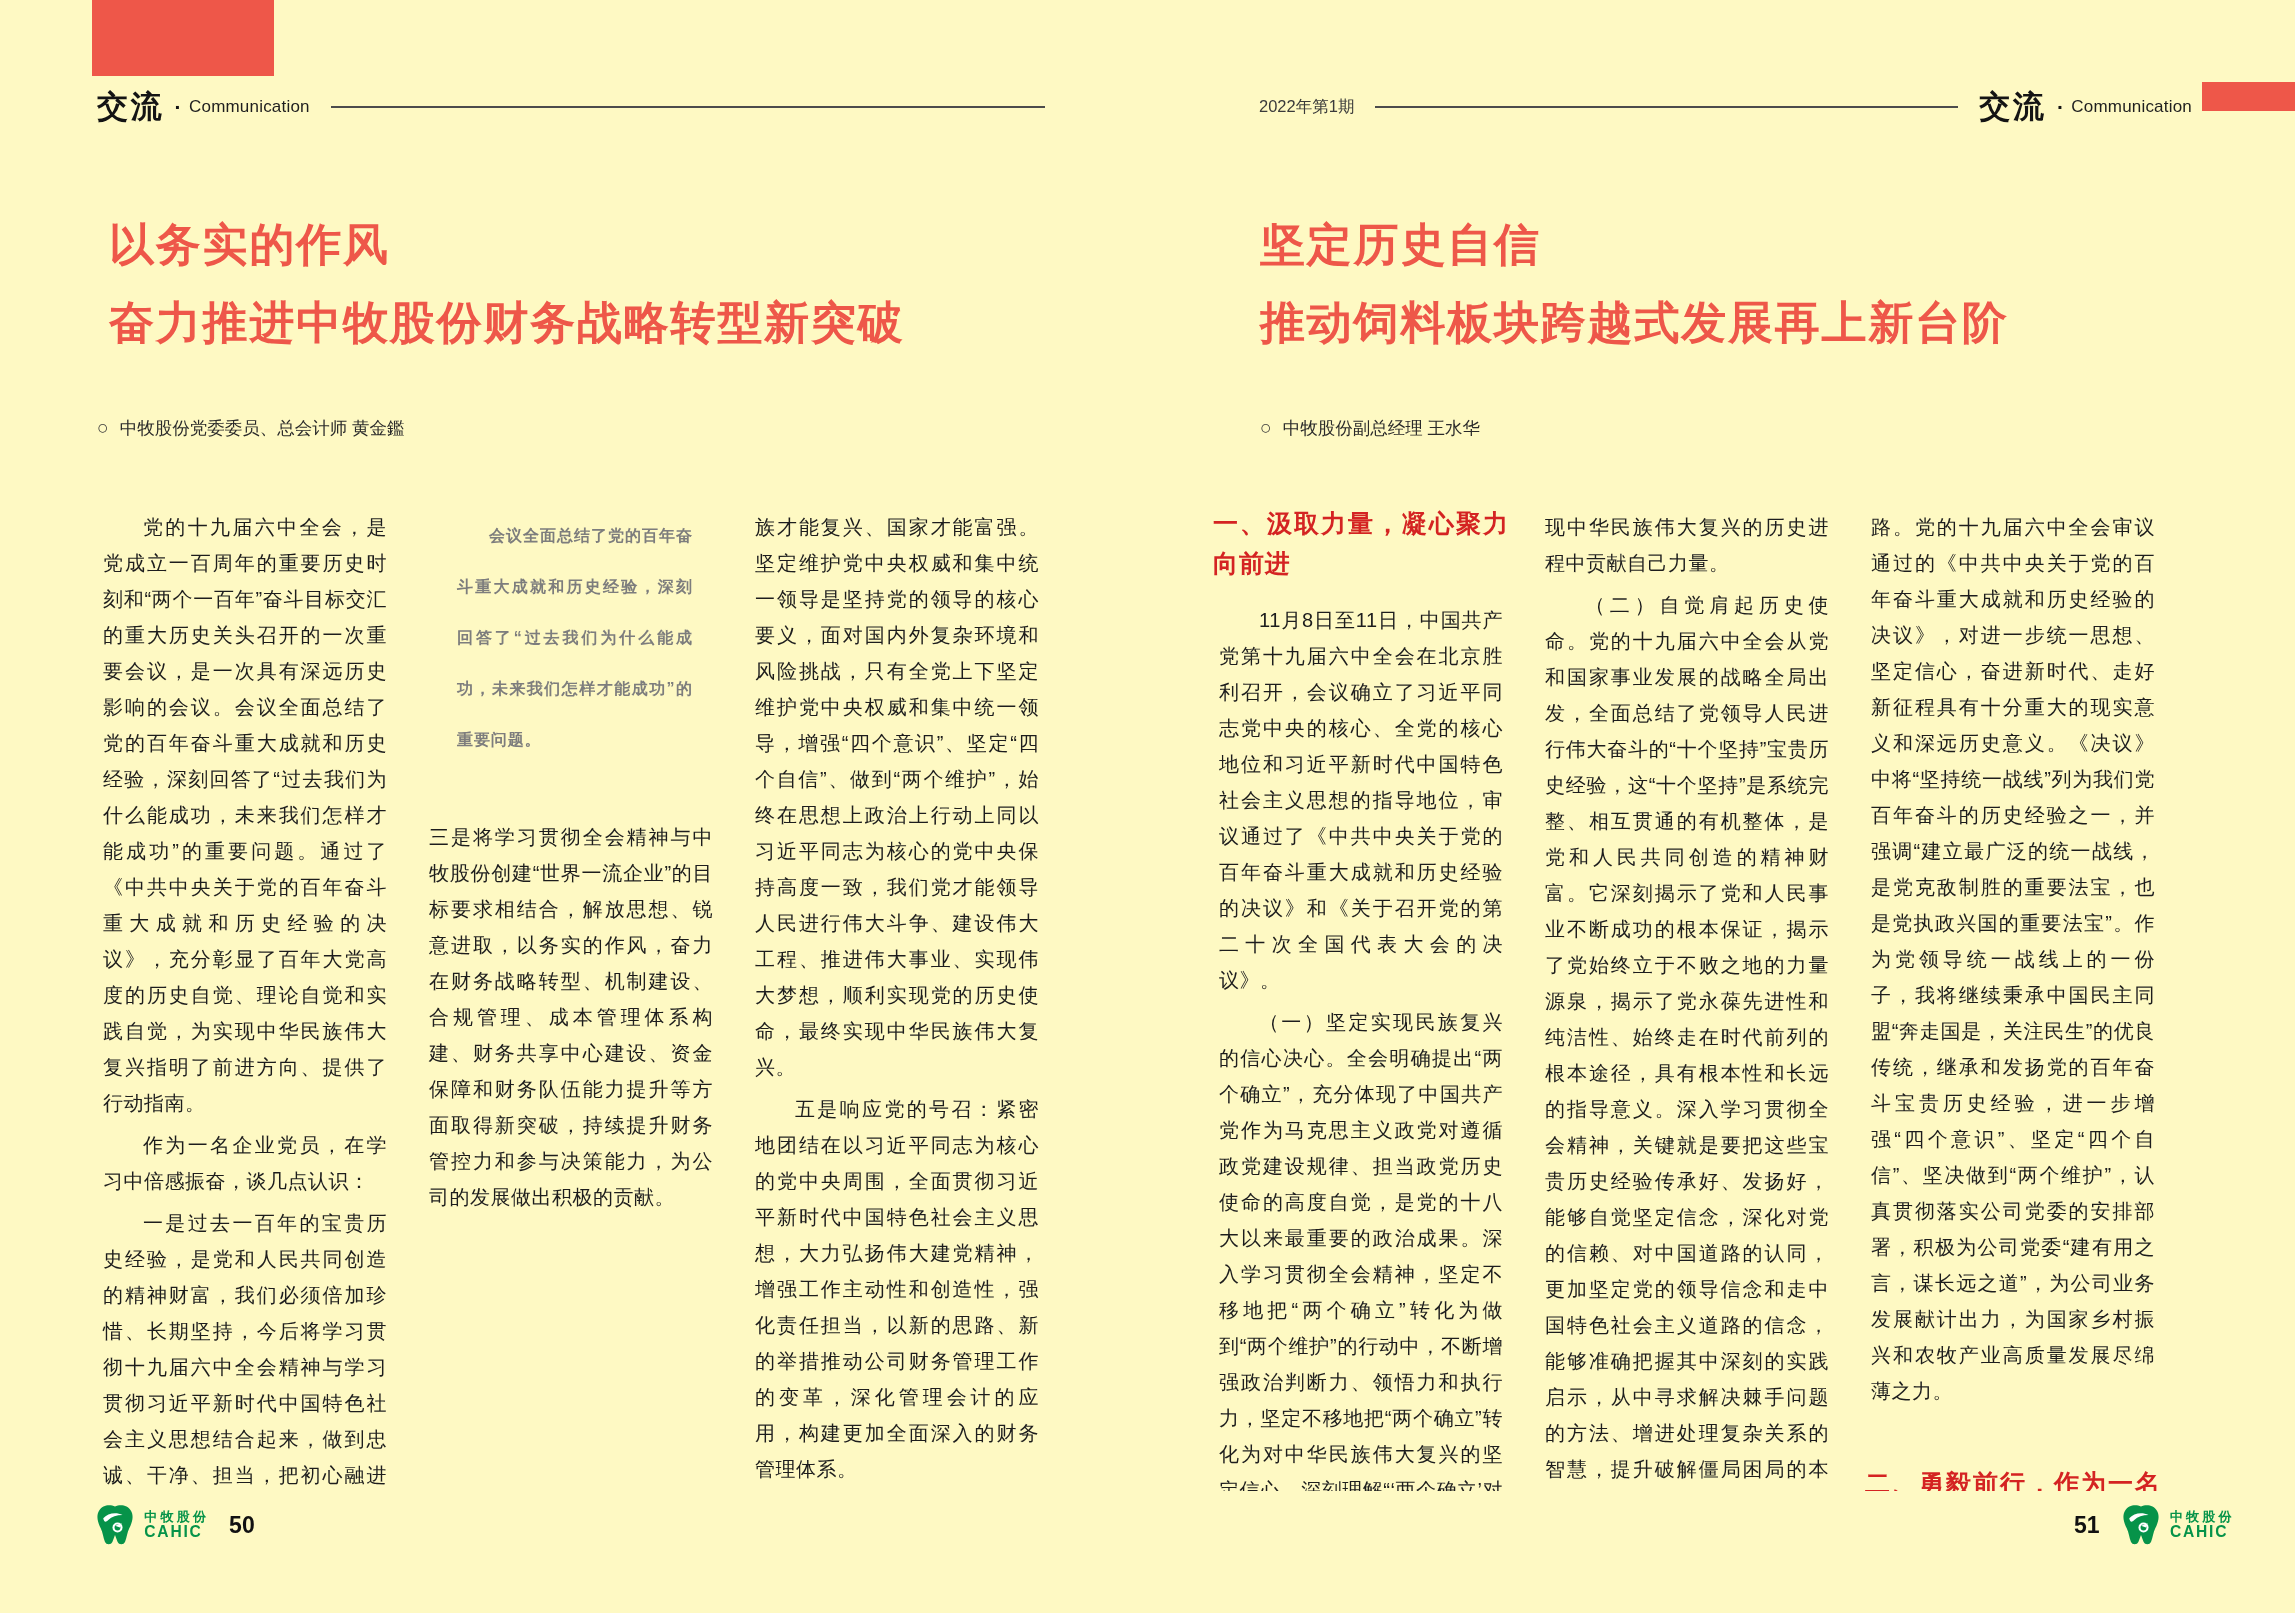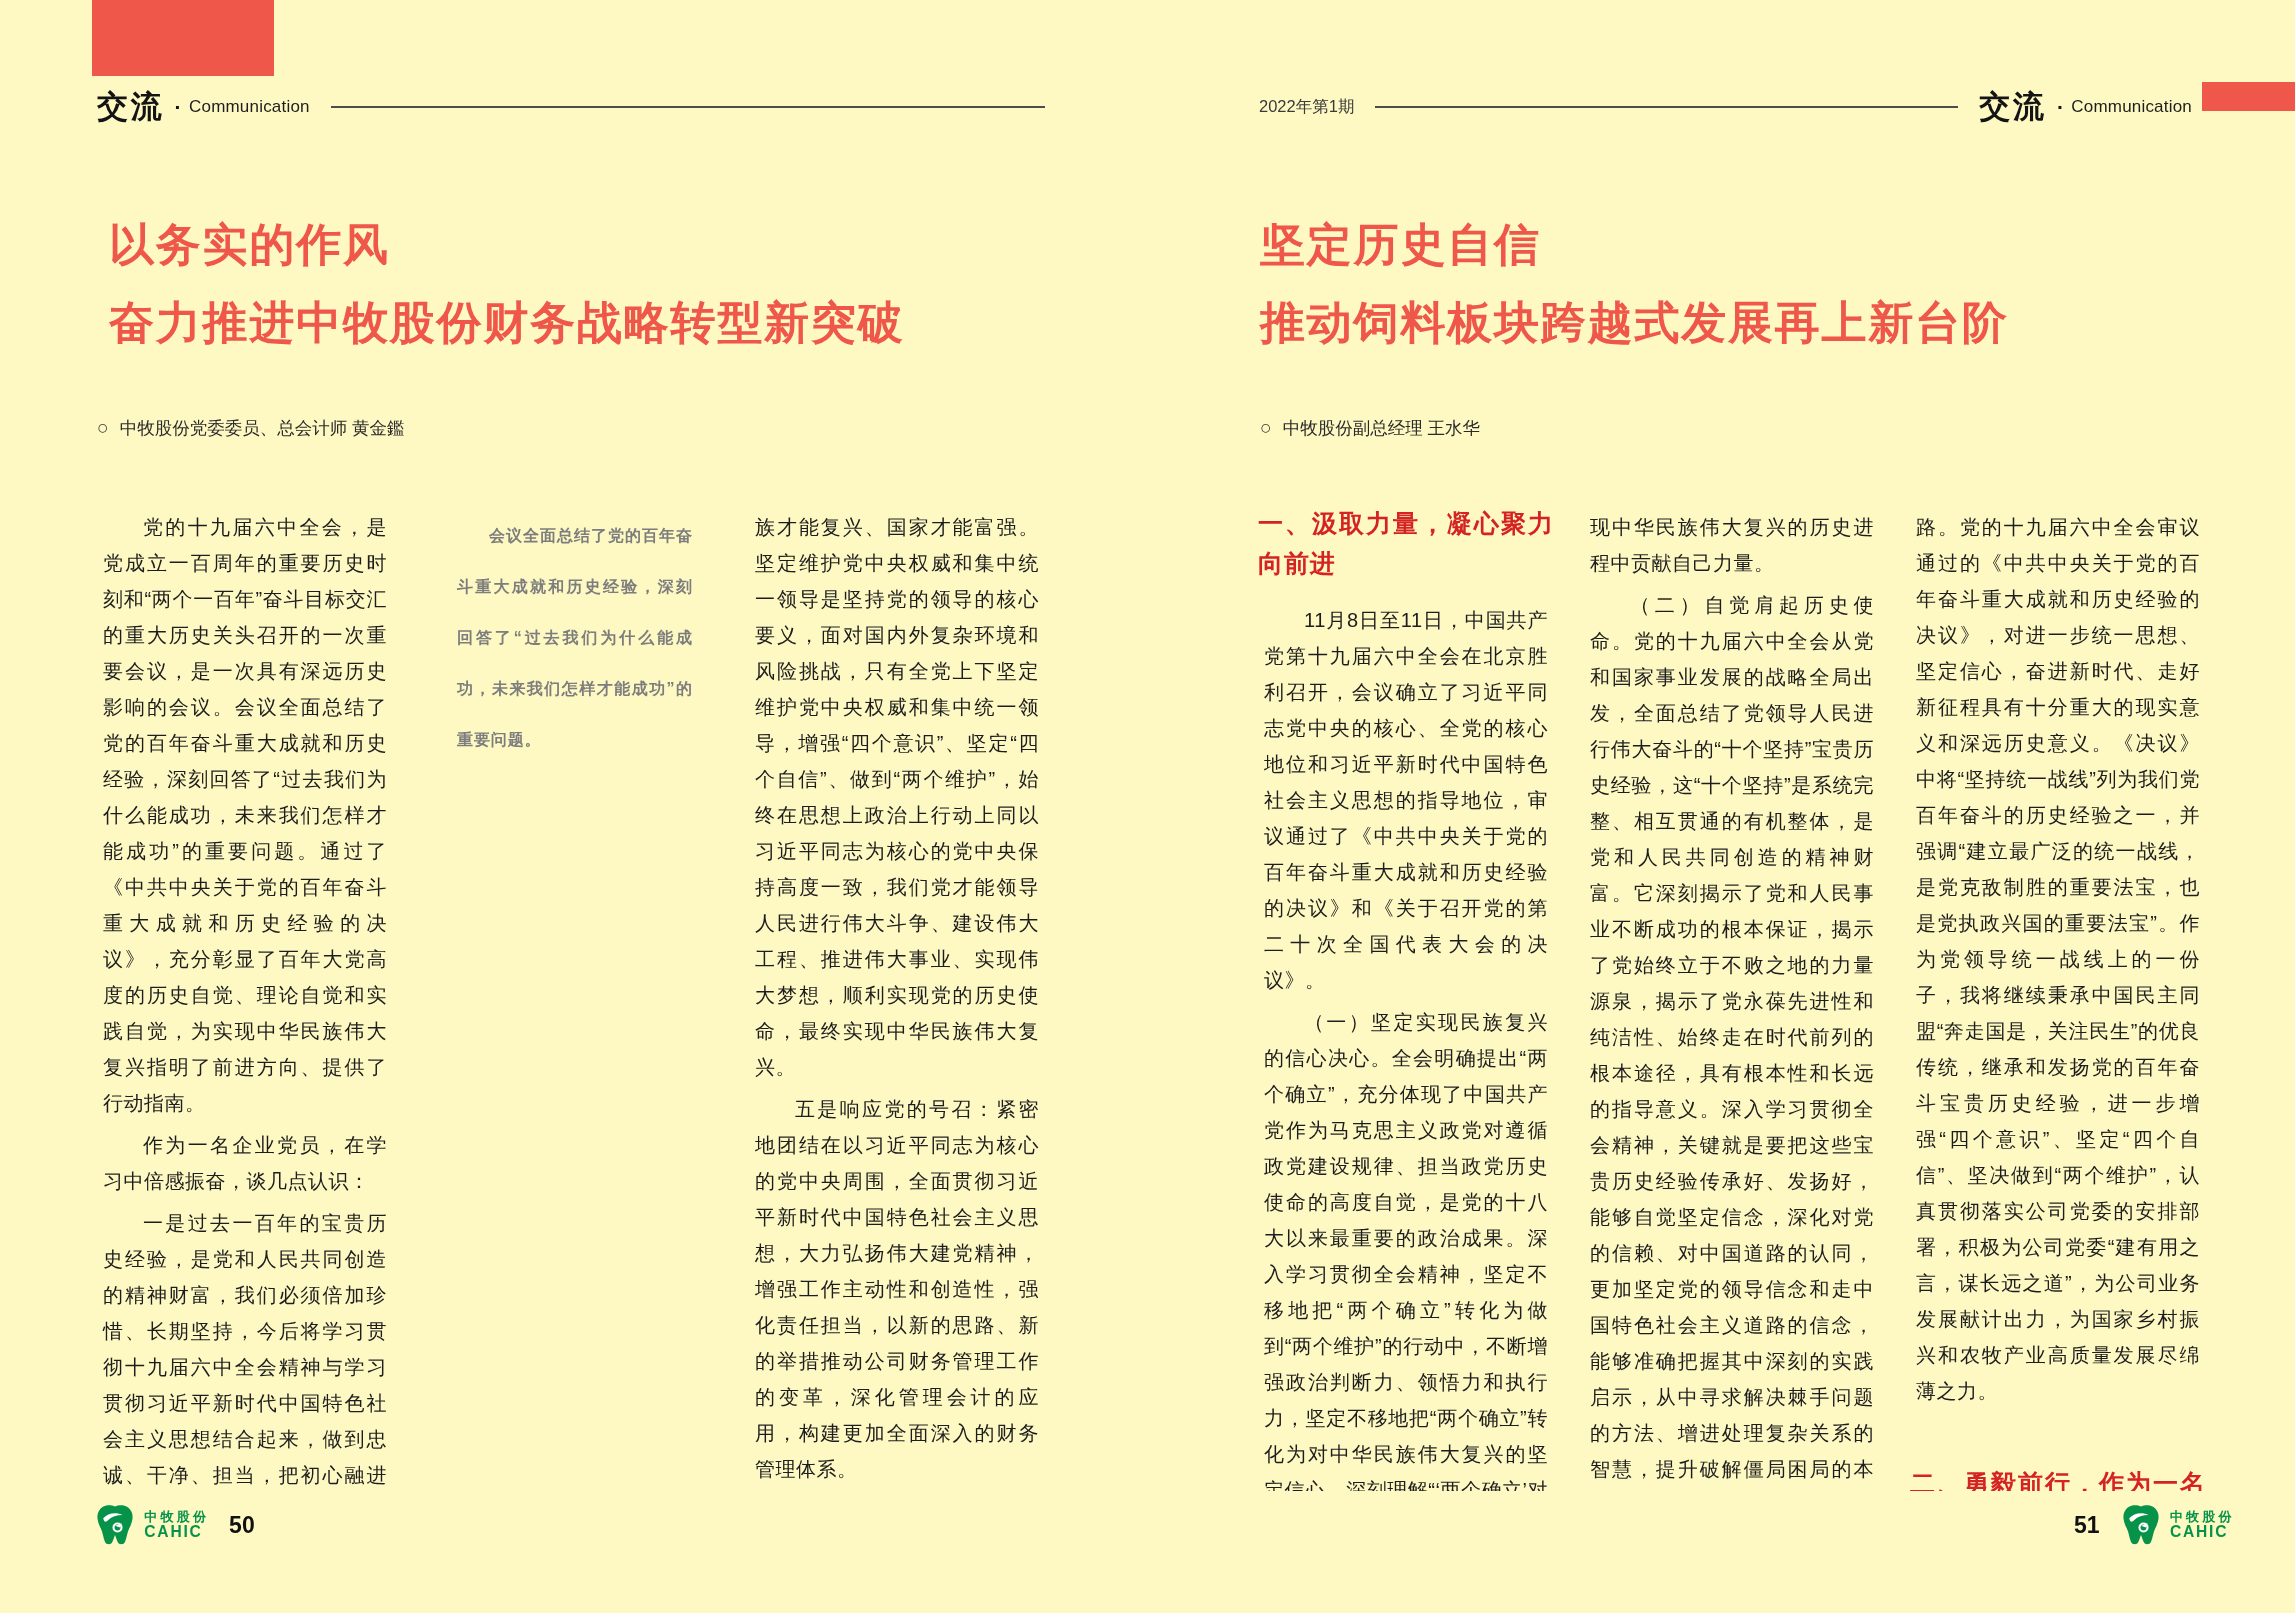--- a/index.html
+++ b/index.html
@@ -68,20 +68,21 @@
     <div class="col">
       <div>
           <p class="para">党的十九届六中全会，是党成立一百周年的重要历史时刻和“两个一百年”奋斗目标交汇的重大历史关头召开的一次重要会议，是一次具有深远历史影响的会议。会议全面总结了党的百年奋斗重大成就和历史经验，深刻回答了“过去我们为什么能成功，未来我们怎样才能成功”的重要问题。通过了《中共中央关于党的百年奋斗重大成就和历史经验的决议》，充分彰显了百年大党高度的历史自觉、理论自觉和实践自觉，为实现中华民族伟大复兴指明了前进方向、提供了行动指南。</p>
           <p class="para">作为一名企业党员，在学习中倍感振奋，谈几点认识：</p>
           <p class="para">一是过去一百年的宝贵历史经验，是党和人民共同创造的精神财富，我们必须倍加珍惜、长期坚持，今后将学习贯彻十九届六中全会精神与学习贯彻习近平新时代中国特色社会主义思想结合起来，做到忠诚、干净、担当，把初心融进灵魂，切实把思想和行动统一到习近平总书记重要讲话精神上来，统一到党中央大政方针政策上来。</p>
         </div>
     </div>
     <div class="col">
       <div class="pullquote">会议全面总结了党的百年奋斗重大成就和历史经验，深刻回答了“过去我们为什么能成功，未来我们怎样才能成功”的重要问题。</div>
       <div class="flow-start">
+          <p class="para">三是将学习贯彻全会精神与中牧股份创建“世界一流企业”的目标要求相结合，解放思想、锐意进取，以务实的作风，奋力在财务战略转型、机制建设、合规管理、成本管理体系构建、财务共享中心建设、资金保障和财务队伍能力提升等方面取得新突破，持续提升财务管控力和参与决策能力，为公司的发展做出积极的贡献。</p>
         </div>
     </div>
     <div class="col">
       <div class="flow-start">
           <p class="para">族才能复兴、国家才能富强。坚定维护党中央权威和集中统一领导是坚持党的领导的核心要义，面对国内外复杂环境和风险挑战，只有全党上下坚定维护党中央权威和集中统一领导，增强“四个意识”、坚定“四个自信”、做到“两个维护”，始终在思想上政治上行动上同以习近平同志为核心的党中央保持高度一致，我们党才能领导人民进行伟大斗争、建设伟大工程、推进伟大事业、实现伟大梦想，顺利实现党的历史使命，最终实现中华民族伟大复兴。</p>
           <p class="para">五是响应党的号召：紧密地团结在以习近平同志为核心的党中央周围，全面贯彻习近平新时代中国特色社会主义思想，大力弘扬伟大建党精神，增强工作主动性和创造性，强化责任担当，以新的思路、新的举措推动公司财务管理工作的变革，深化管理会计的应用，构建更加全面深入的财务管理体系。</p>
         </div>
       <p class="para endpara"><span>六是要牢记中国共产党是什么、要干什么这个根本问题，坚定理想信念，牢记初心使命，始终谦虚谨慎、不骄不躁、艰苦奋斗。</span></p>
     </div>
   </div>
@@ -116,21 +117,21 @@
   <div class="title" style="left:1260px;top:206px;">
     <div>坚定历史自信</div>
     <div>推动饲料板块跨越式发展再上新台阶</div>
   </div>
 
   <div class="byline" style="left:1260px;top:416px;">
     <span class="circ">○</span>
     <span>中牧股份副总经理 王水华</span>
   </div>
 
-  <div class="cols" style="left:1258px;top:503px;width:949px;">
+  <div class="cols" style="left:1213px;top:503px;width:949px;">
     <div class="col">
       <h3 class="sec-head">一、汲取力量，凝心聚力向前进</h3>
       <div>
           <p class="para">11月8日至11日，中国共产党第十九届六中全会在北京胜利召开，会议确立了习近平同志党中央的核心、全党的核心地位和习近平新时代中国特色社会主义思想的指导地位，审议通过了《中共中央关于党的百年奋斗重大成就和历史经验的决议》和《关于召开党的第二十次全国代表大会的决议》。</p>
           <p class="para">（一）坚定实现民族复兴的信心决心。全会明确提出“两个确立”，充分体现了中国共产党作为马克思主义政党对遵循政党建设规律、担当政党历史使命的高度自觉，是党的十八大以来最重要的政治成果。深入学习贯彻全会精神，坚定不移地把“两个确立”转化为做到“两个维护”的行动中，不断增强政治判断力、领悟力和执行力，坚定不移地把“两个确立”转化为对中华民族伟大复兴的坚定信心，深刻理解“‘两个确立’对新时代党和国家事业发展、对推进中华民族伟大复兴历史进程具有决定性意义”这一判断，坚定历史自信，努力在实</p>
         </div>
     </div>
     <div class="col">
       <div class="flow-start">
           <p class="para">现中华民族伟大复兴的历史进程中贡献自己力量。</p>

